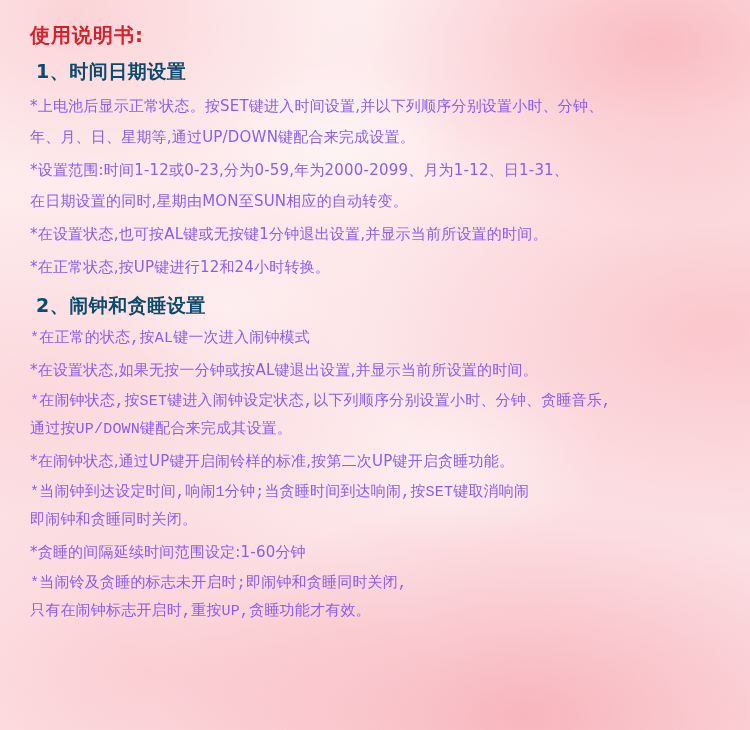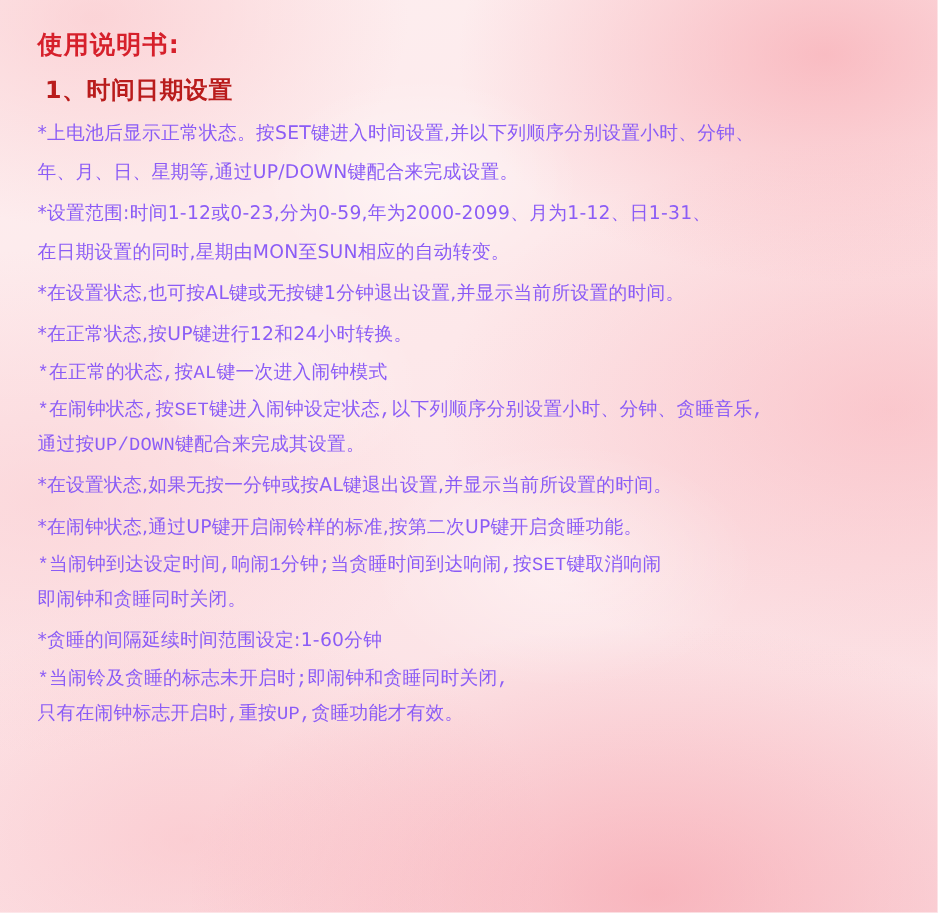--- a/index.html
+++ b/index.html
@@ -45,21 +45,21 @@
     height: 560px;
   }
   .doc-title {
     color: #d6202b;
     font-size: 20px;
     font-weight: bold;
     letter-spacing: 1px;
     margin: 6px 0 10px 0;
   }
   .section-title {
-    color: #b91c1c;
+    color: #0c4a6e;
     font-size: 19px;
     font-weight: bold;
     margin: 10px 0 6px 6px;
     letter-spacing: 0.5px;
   }
   .section-title.indent-more {
     margin-left: 14px;
   }
   .para {
     color: #8b5cf6;
@@ -113,37 +113,38 @@
     </div>
 
     <div class="block">
       <p class="para">
           <span class="line">*在正常状态,按UP键进行12和24小时转换。</span>
         </p>
     </div>
   </div>
 
   <div>
+    <div class="section-title">2、闹钟和贪睡设置</div>
 
     <div class="block">
       <p class="para tight">
           <span class="line">*在正常的状态,按AL键一次进入闹钟模式</span>
         </p>
     </div>
 
     <div class="block">
-      <p class="para tight">
-          <span class="line">*在闹钟状态,按SET键进入闹钟设定状态,以下列顺序分别设置小时、分钟、贪睡音乐,</span>
-          <span class="line">通过按UP/DOWN键配合来完成其设置。</span>
+      <p class="para">
+          <span class="line">*在设置状态,如果无按一分钟或按AL键退出设置,并显示当前所设置的时间。</span>
         </p>
     </div>
 
     <div class="block">
-      <p class="para">
-          <span class="line">*在设置状态,如果无按一分钟或按AL键退出设置,并显示当前所设置的时间。</span>
+      <p class="para tight">
+          <span class="line">*在闹钟状态,按SET键进入闹钟设定状态,以下列顺序分别设置小时、分钟、贪睡音乐,</span>
+          <span class="line">通过按UP/DOWN键配合来完成其设置。</span>
         </p>
     </div>
 
     <div class="block">
       <p class="para">
           <span class="line">*在闹钟状态,通过UP键开启闹铃样的标准,按第二次UP键开启贪睡功能。</span>
         </p>
     </div>
 
     <div class="block">

